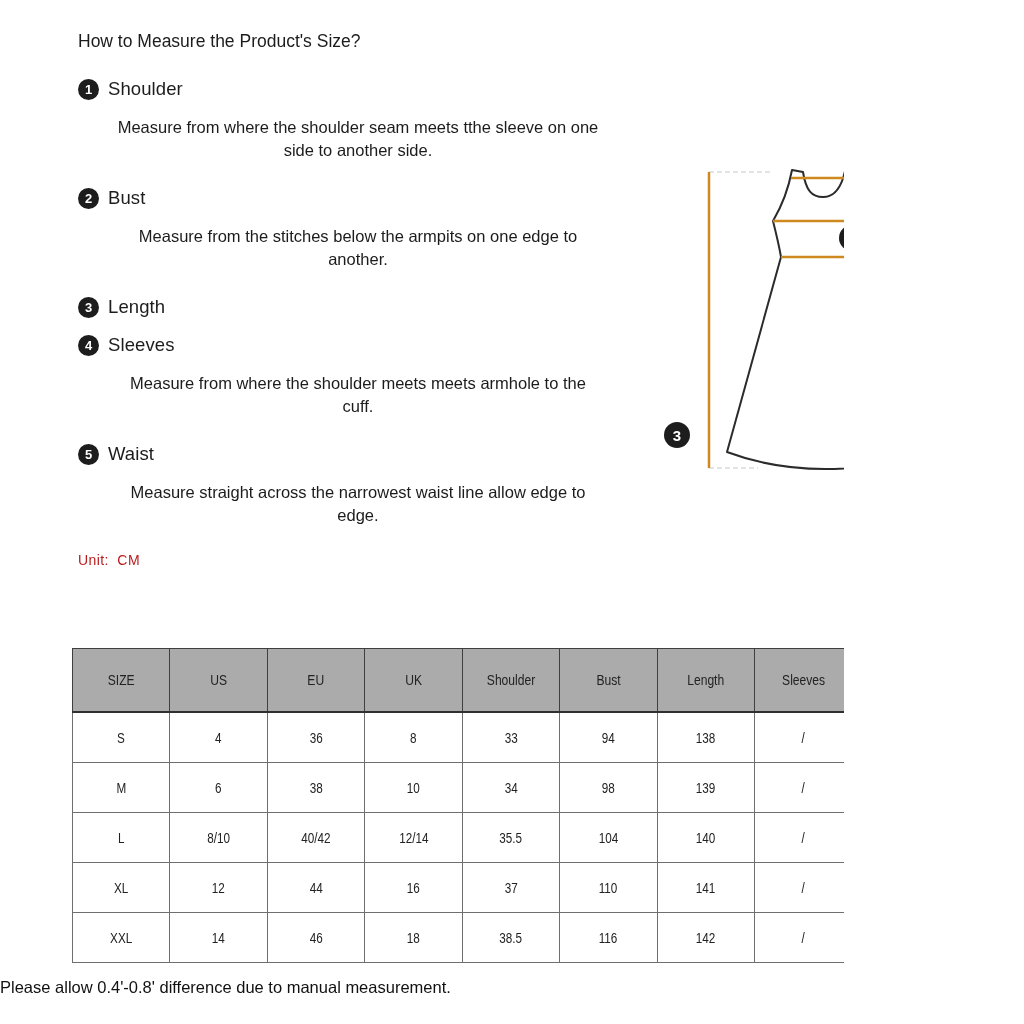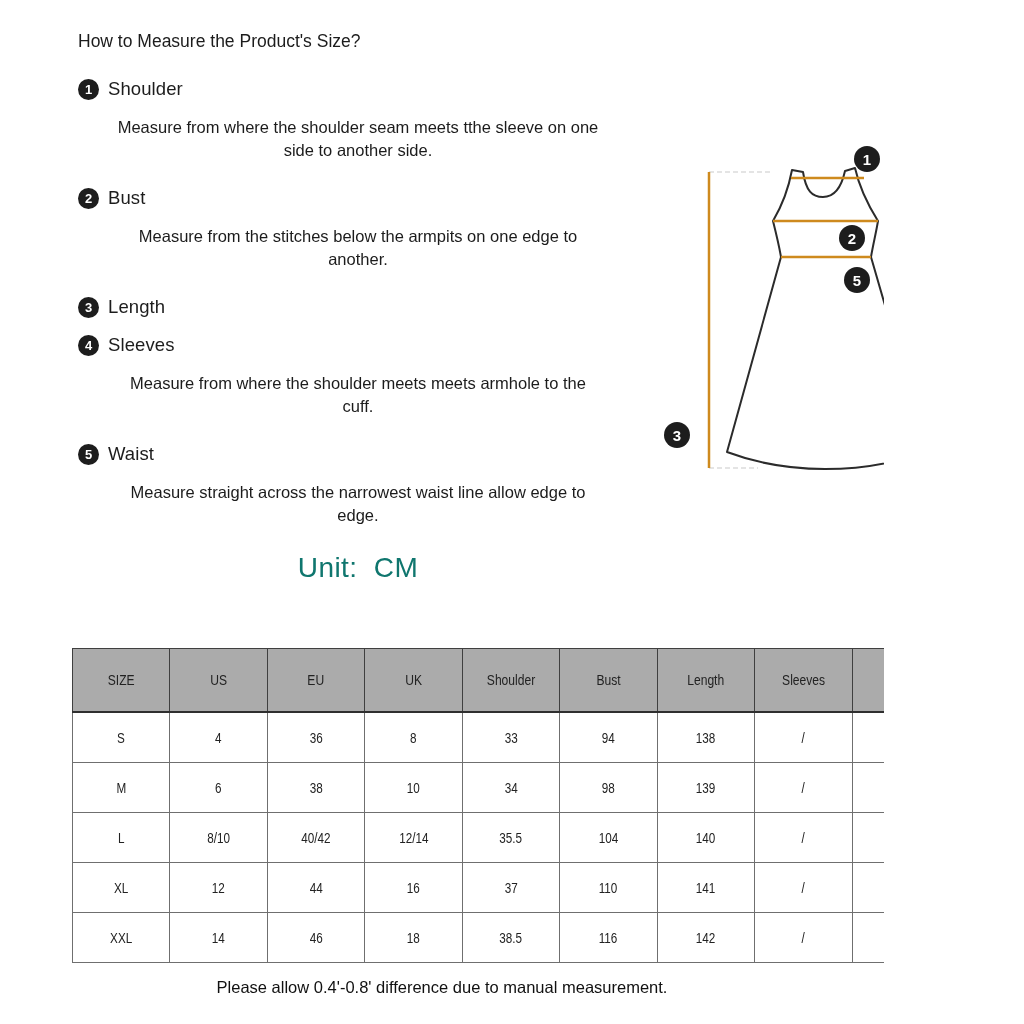--- a/index.html
+++ b/index.html
@@ -4,21 +4,20 @@
 <style>
   html, body { margin: 0; padding: 0; background: #fff; }
   .canvas {
     position: relative;
     width: 844px;
     height: 1024px;
     background: #ffffff;
     font-family: "Liberation Sans", sans-serif;
     color: #1c1c1c;
     overflow: hidden;
-    padding-left: 40px;
   }
 
   
   .content-left {
     position: absolute;
     left: 78px;
     top: 30px;
     width: 560px;
   }
   .page-title {
@@ -54,25 +53,24 @@
   }
   .section-desc {
     font-size: 16.5px;
     line-height: 22.5px;
     margin: 0 0 26px 0;
     white-space: pre-line;
     text-align: center;
   }
   .unit-label {
     margin: 12px 0 0 0;
-    font-size: 28px;
+    font-size: 14px;
     letter-spacing: 0.4px;
     white-space: pre;
-    color: #0f766e;
-    text-align: center;
+    color: #b91c1c;
   }
 
   
   .dress-diagram {
     position: absolute;
     left: 645px;
     top: 128px;
     width: 320px;
     height: 360px;
   }
@@ -116,21 +114,21 @@
     display: inline-block;
     transform: scaleX(0.78);
   }
 
   
   .footer-note {
     position: absolute;
     left: 0;
     right: 0;
     top: 976px;
-    text-align: center;
+    text-align: left;
     font-size: 16.5px;
     line-height: 22px;
     color: #111;
   }
 </style>
 </head>
 <body>
 
 <div class="canvas">
 

